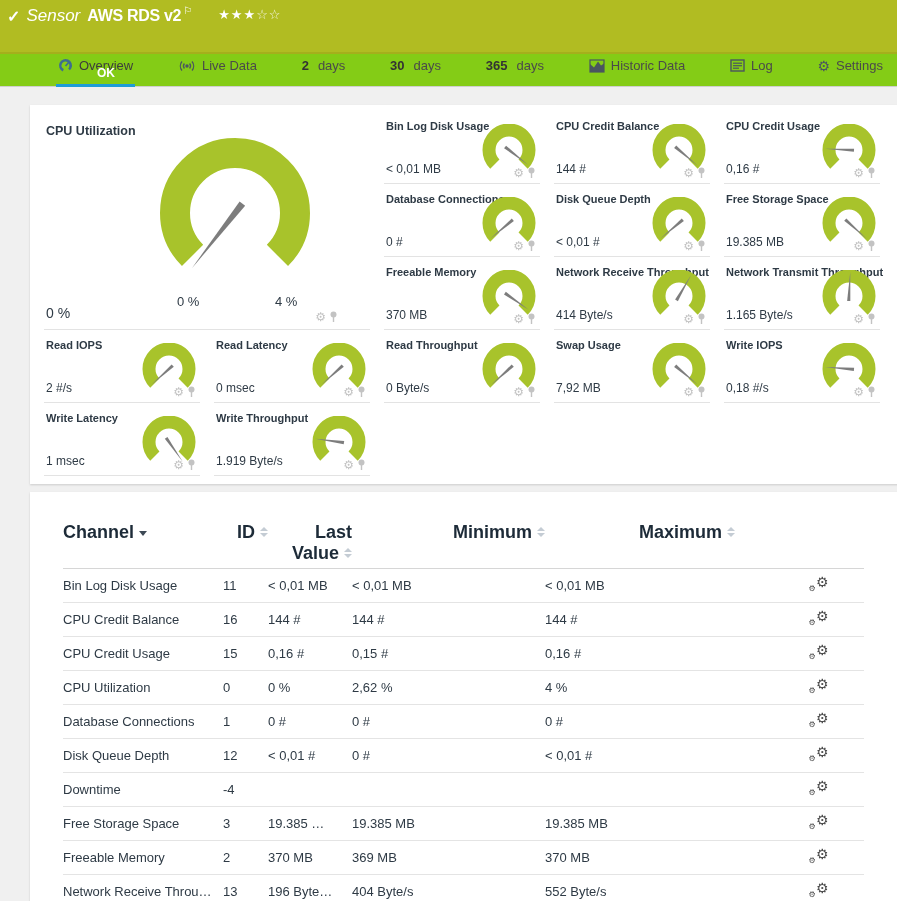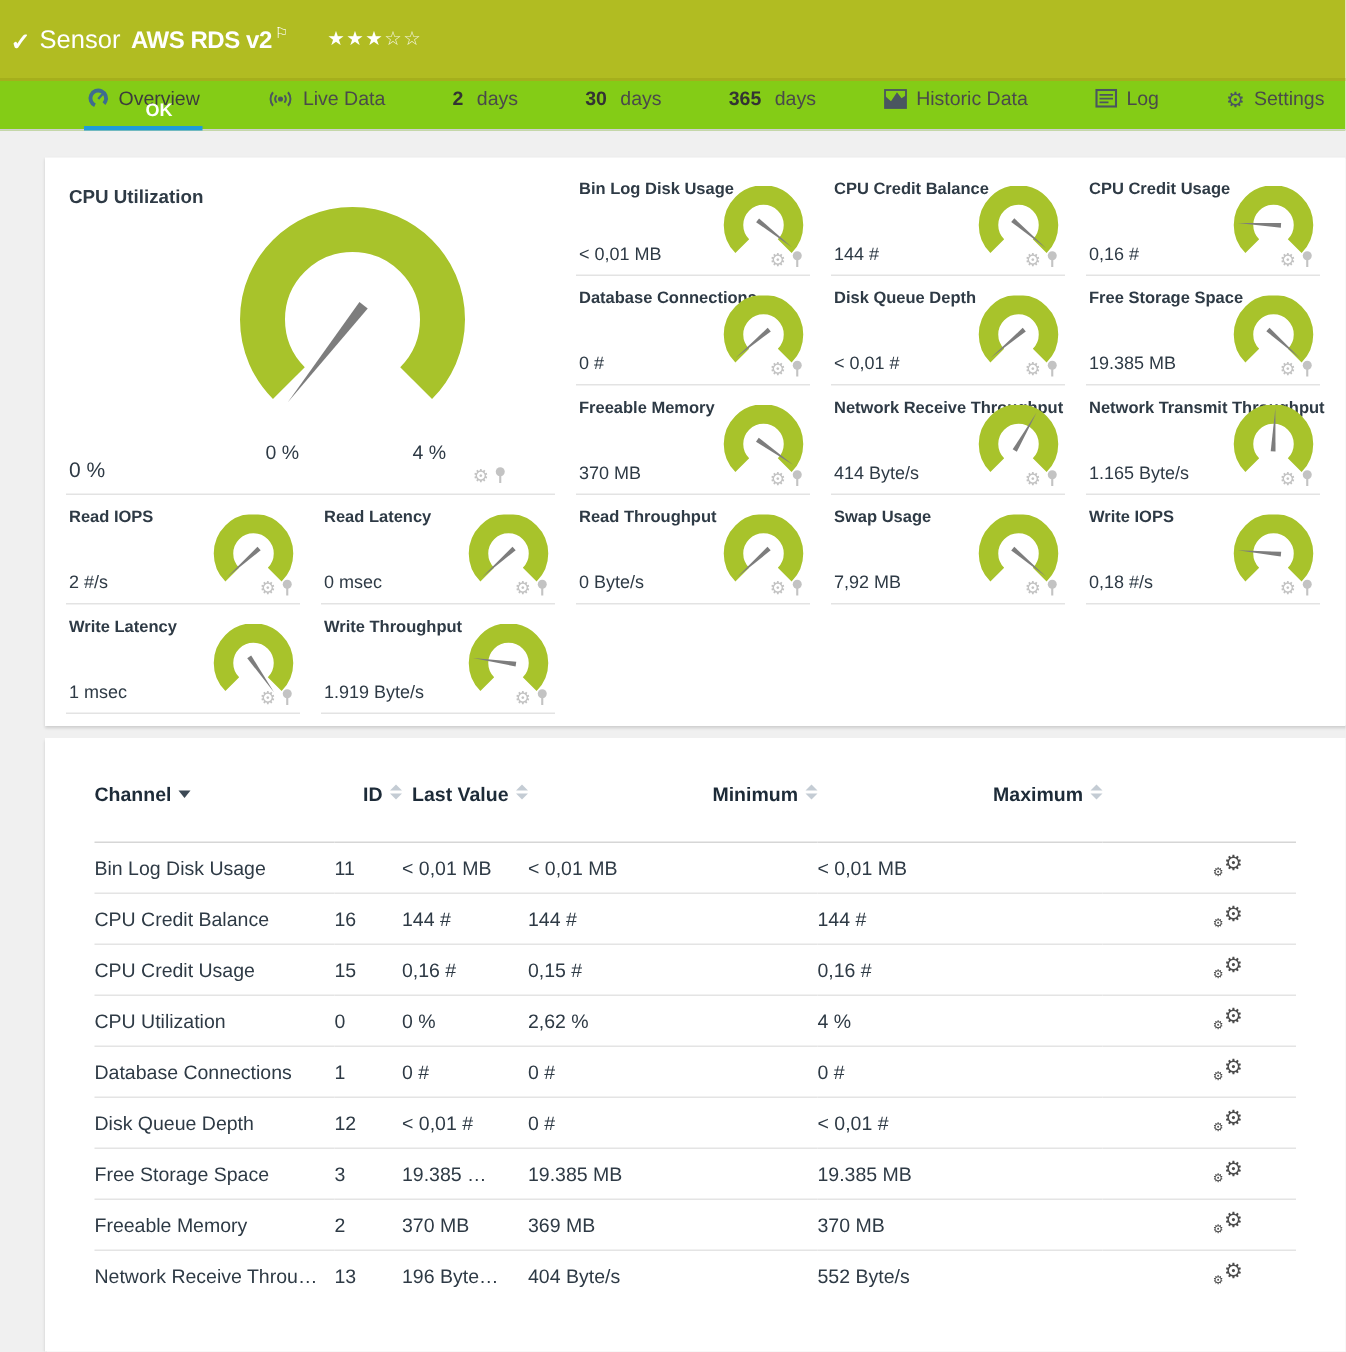--- a/index.html
+++ b/index.html
@@ -11,21 +11,21 @@
     position:relative;
   }
   
   .sensor-header{
     height:52px;background:#b1bc22;color:#fff;
     border-bottom:2px solid #a5af1c;
     position:relative;
   }
   .hrow{position:absolute;left:7px;top:6px;display:flex;align-items:baseline;white-space:nowrap;}
   .check{font-size:16px;font-weight:bold;margin-right:6px;position:relative;top:1px;}
-  .skind{font-size:17px;margin-right:7px;margin-top:11px;}
+  .skind{font-style:italic;font-size:17px;margin-right:7px;}
   .stitle{font-weight:bold;font-size:16px;letter-spacing:-0.3px;}
   .flag{font-size:10px;vertical-align:super;position:relative;top:-7px;margin-left:2px;}
   .stars{margin-left:26px;font-size:13px;letter-spacing:1px;position:relative;top:-2px;}
   .stars .empty{opacity:.85;}
   .sstatus{position:absolute;left:97px;top:30px;font-size:12px;font-weight:bold;margin-top:36px;}
   
   .tabbar{
     height:33px;background:#84cc16;border-bottom:1px solid #cfcfcf;
     display:flex;align-items:flex-end;
     padding:0 12px 0 56px;box-sizing:border-box;
@@ -69,21 +69,21 @@
   .bscale.min{left:133px;}
   .bscale.max{left:231px;}
   .bigvalue{position:absolute;left:2px;bottom:8px;font-size:14px;color:#2e3a45;}
   .bigcell .gicons{right:32px;bottom:6px;}
   
   .table-panel{padding:0;box-sizing:border-box;}
   table.chan{
     border-collapse:collapse;table-layout:fixed;
     margin:26px 30px 0 33px;width:801px;font-size:13px;
   }
-  th{font-weight:bold;color:#1d2b38;text-align:right;vertical-align:top;padding:4px 0 24px 0;font-size:13px;}
+  th{font-weight:bold;color:#1d2b38;text-align:right;vertical-align:top;padding:4px 0 4px 0;font-size:18px;}
   th.c-ch{text-align:left;}
   td{padding:0;height:33px;color:#2e3a45;border-top:1px solid #e4e4e4;text-align:left;}
   td.c-ch{text-align:left;white-space:nowrap;overflow:hidden;}
   thead th{border-bottom:1px solid #d6d6d6;}
   tbody tr:first-child td{border-top:none;}
   .c-ch{width:160px;}
   .c-id{width:45px;}
   .c-last{width:84px;}
   .c-min{width:193px;}
   .c-max{width:190px;}
@@ -487,20 +487,28 @@
   </tr>
         <tr>
     <td class="c-ch">Disk Queue Depth</td>
     <td class="c-id">12</td>
     <td class="c-last">&lt; 0,01 #</td>
     <td class="c-min">0 #</td>
     <td class="c-max">&lt; 0,01 #</td>
     <td class="c-set"><span class="chset"><span class="g-big">⚙</span><span class="g-sm">⚙</span></span></td>
   </tr>
         <tr>
+    <td class="c-ch">Downtime</td>
+    <td class="c-id">-4</td>
+    <td class="c-last"></td>
+    <td class="c-min"></td>
+    <td class="c-max"></td>
+    <td class="c-set"><span class="chset"><span class="g-big">⚙</span><span class="g-sm">⚙</span></span></td>
+  </tr>
+        <tr>
     <td class="c-ch">Free Storage Space</td>
     <td class="c-id">3</td>
     <td class="c-last">19.385 …</td>
     <td class="c-min">19.385 MB</td>
     <td class="c-max">19.385 MB</td>
     <td class="c-set"><span class="chset"><span class="g-big">⚙</span><span class="g-sm">⚙</span></span></td>
   </tr>
         <tr>
     <td class="c-ch">Freeable Memory</td>
     <td class="c-id">2</td>

